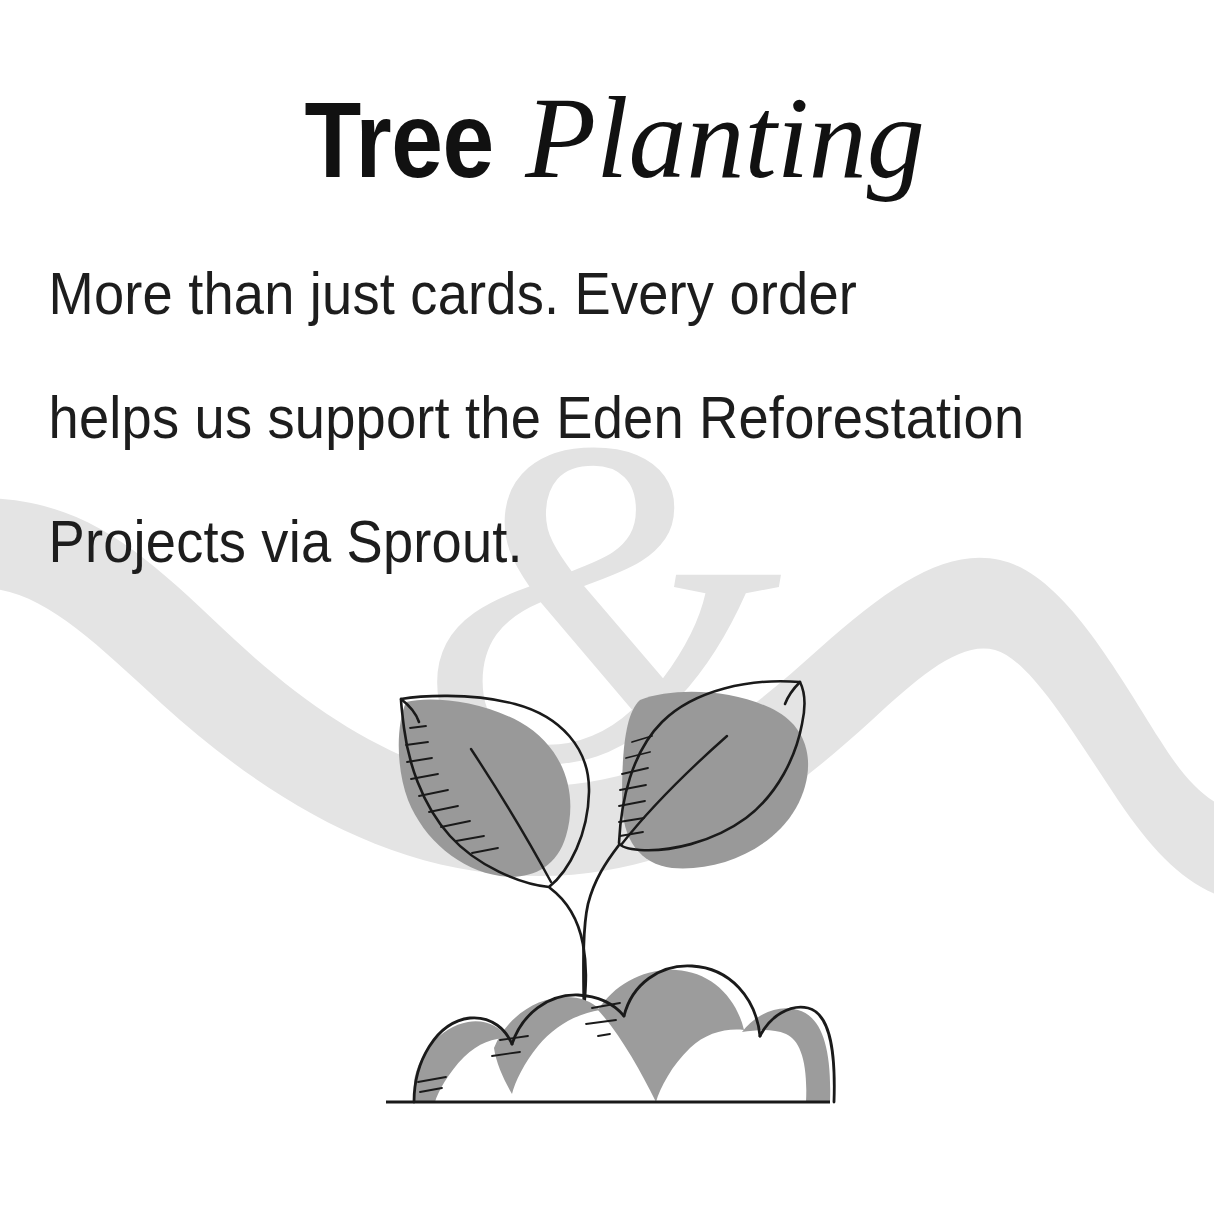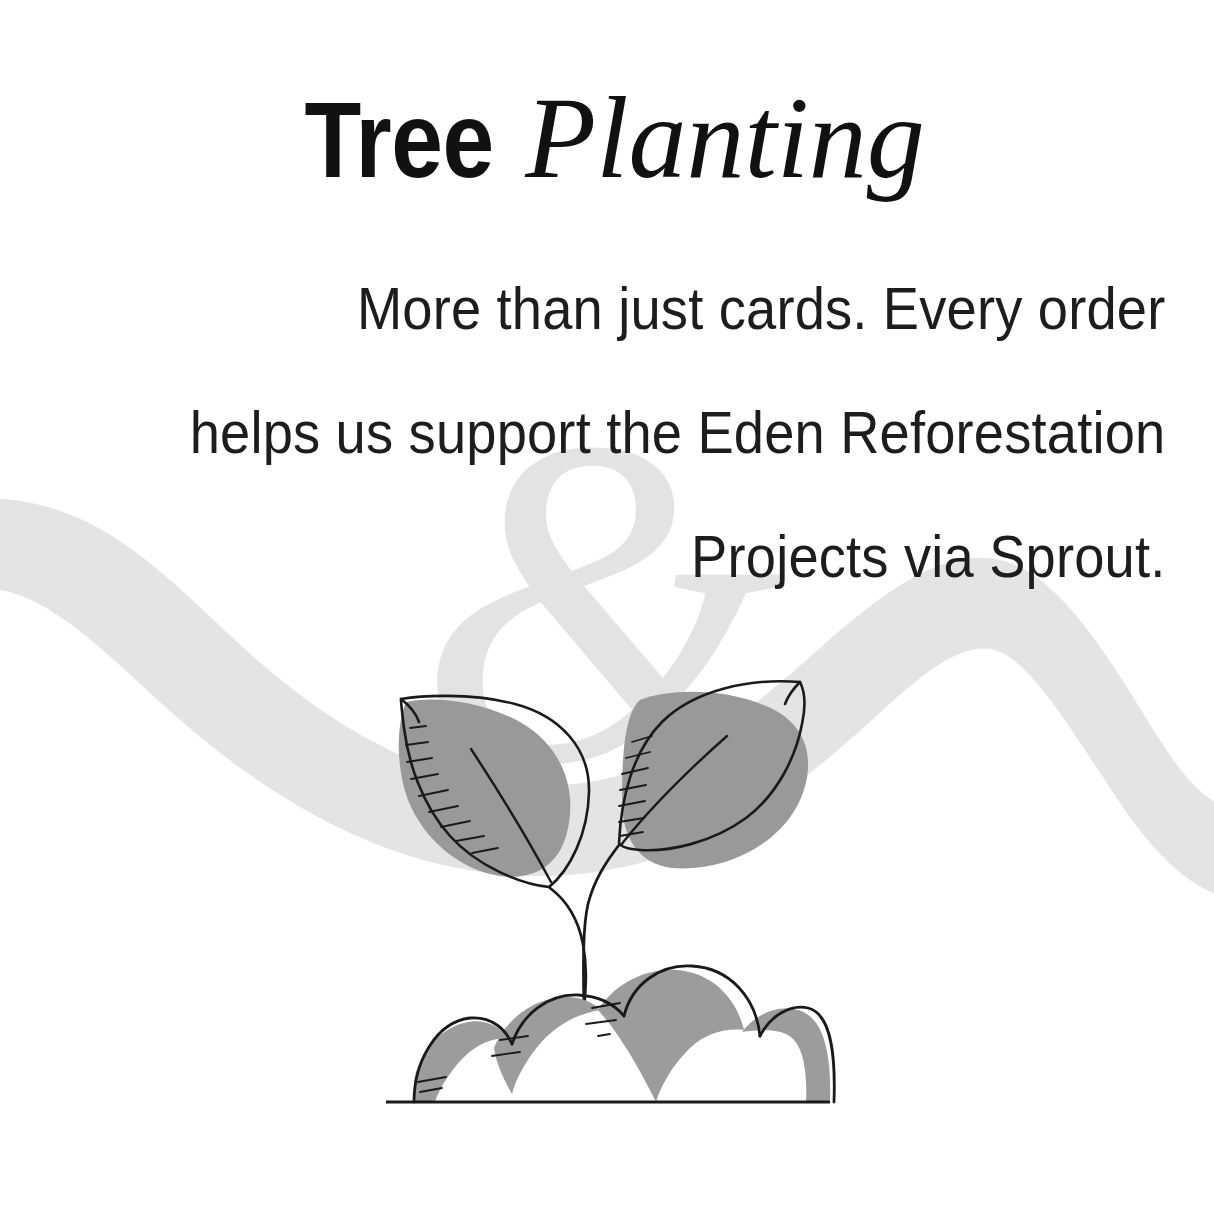--- a/index.html
+++ b/index.html
@@ -62,23 +62,23 @@
     font-size: 116px;
     color: #111111;
     display: inline-block;
     vertical-align: baseline;
     margin-left: 16px;
   }
 
   .subcopy {
     position: absolute;
     left: 0;
-    top: 247px;
-    width: 1214px;
-    text-align: right;
+    top: 232px;
+    width: 1214px;
+    text-align: left;
   }
   .subcopy-line {
     display: block;
     font-family: "Liberation Sans Narrow", "Liberation Sans", sans-serif;
     font-weight: 300;
     font-size: 59px;
     line-height: 124px;
     color: #1d1d1d;
     letter-spacing: 0.2px;
     transform: scaleX(0.92);

